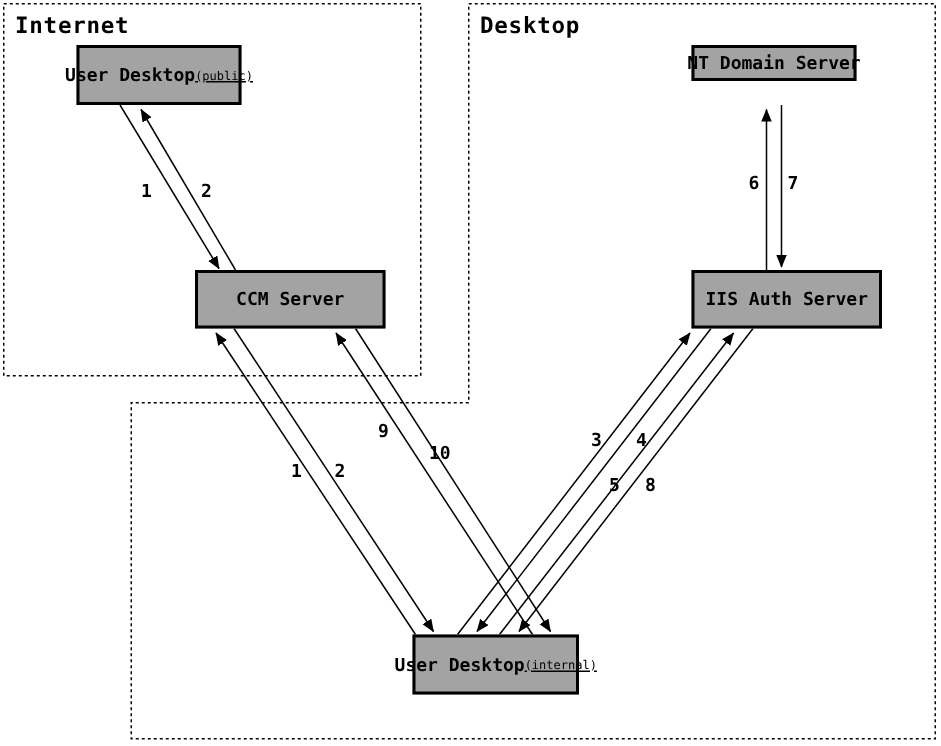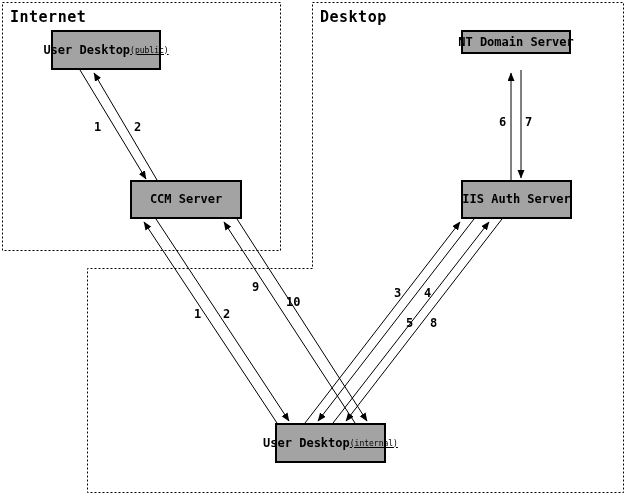--- a/index.html
+++ b/index.html
@@ -80,25 +80,25 @@
 
   <div class="node" style="left:51px;top:30px;width:110px;height:40px;">
     <span class="title">User Desktop</span>
     <span class="subtitle">(public)</span>
   </div>
 
   <div class="node" style="left:461px;top:30px;width:110px;height:24px;">
     <span class="title">NT Domain Server</span>
   </div>
 
-  <div class="node" style="left:130px;top:180px;width:112px;height:39px;align-items:center;">
+  <div class="node" style="left:130px;top:180px;width:127px;height:39px;align-items:center;">
     <span class="title">CCM Server</span>
   </div>
 
-  <div class="node" style="left:461px;top:180px;width:111px;height:39px;">
+  <div class="node" style="left:461px;top:180px;width:127px;height:39px;">
     <span class="title">IIS Auth Server</span>
   </div>
 
   <div class="node" style="left:275px;top:423px;width:111px;height:40px;">
     <span class="title">User Desktop</span>
     <span class="subtitle">(internal)</span>
   </div>
 
   <span class="flow-label" style="left:94px;top:121px;">1</span>
   <span class="flow-label" style="left:134px;top:121px;">2</span>

